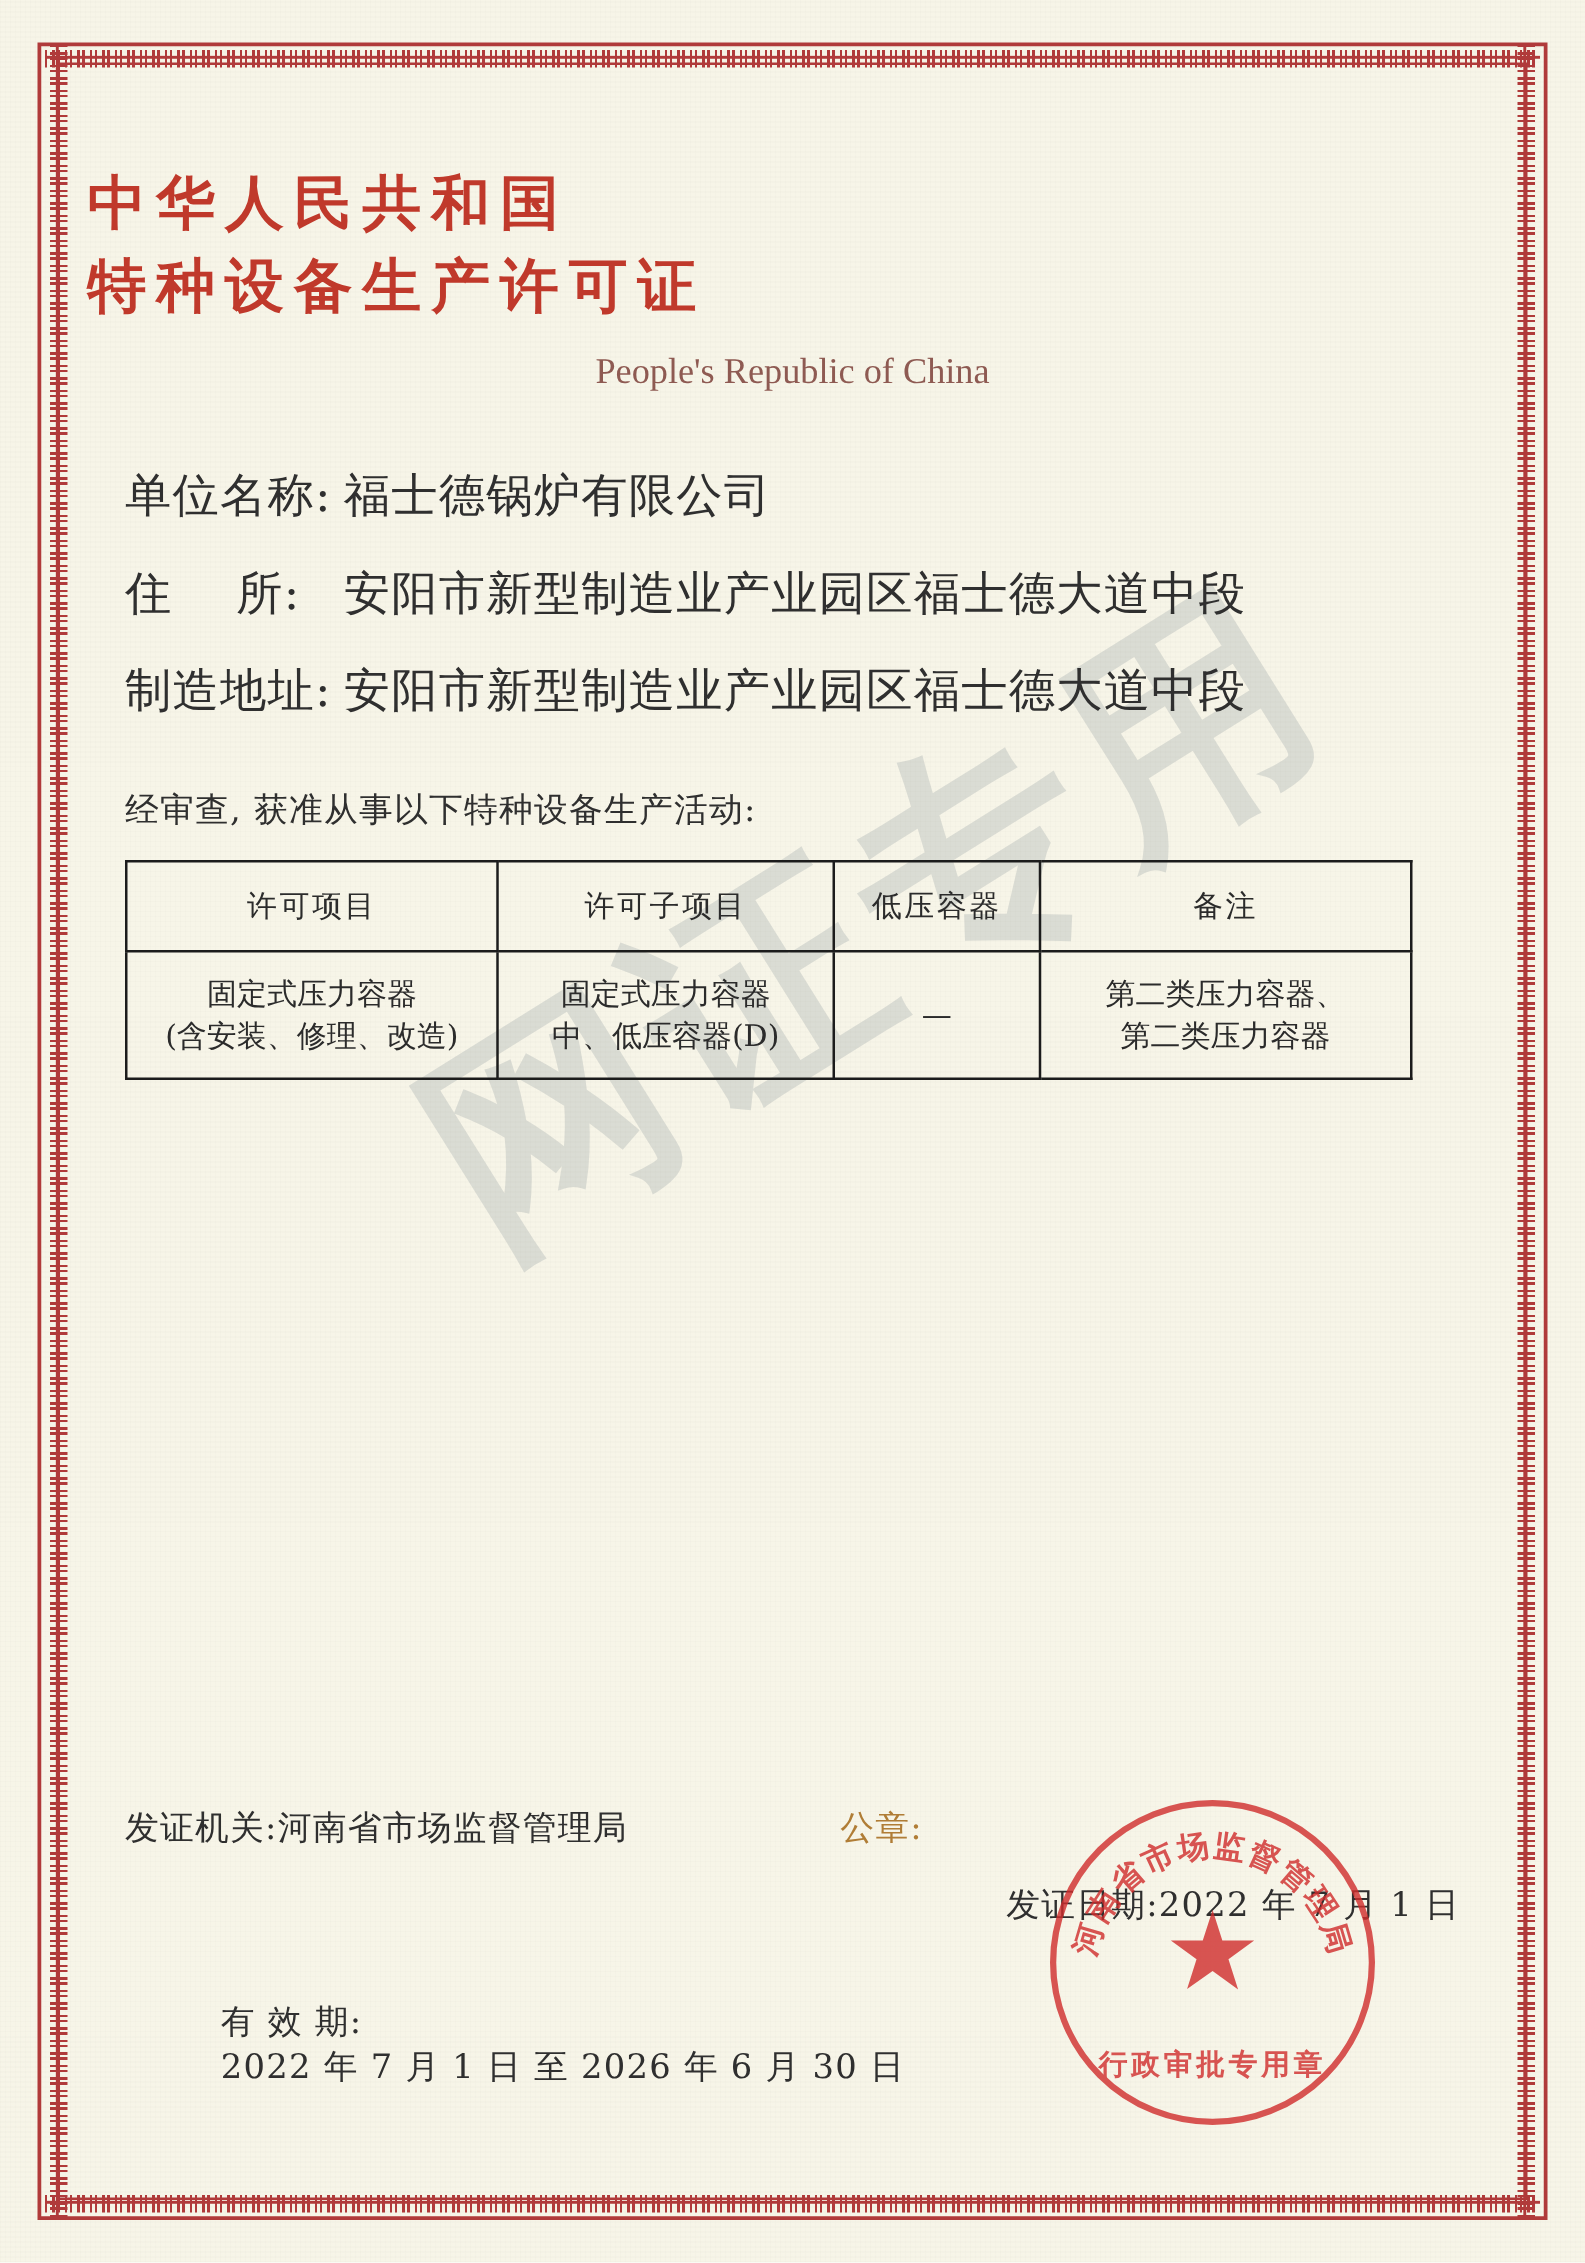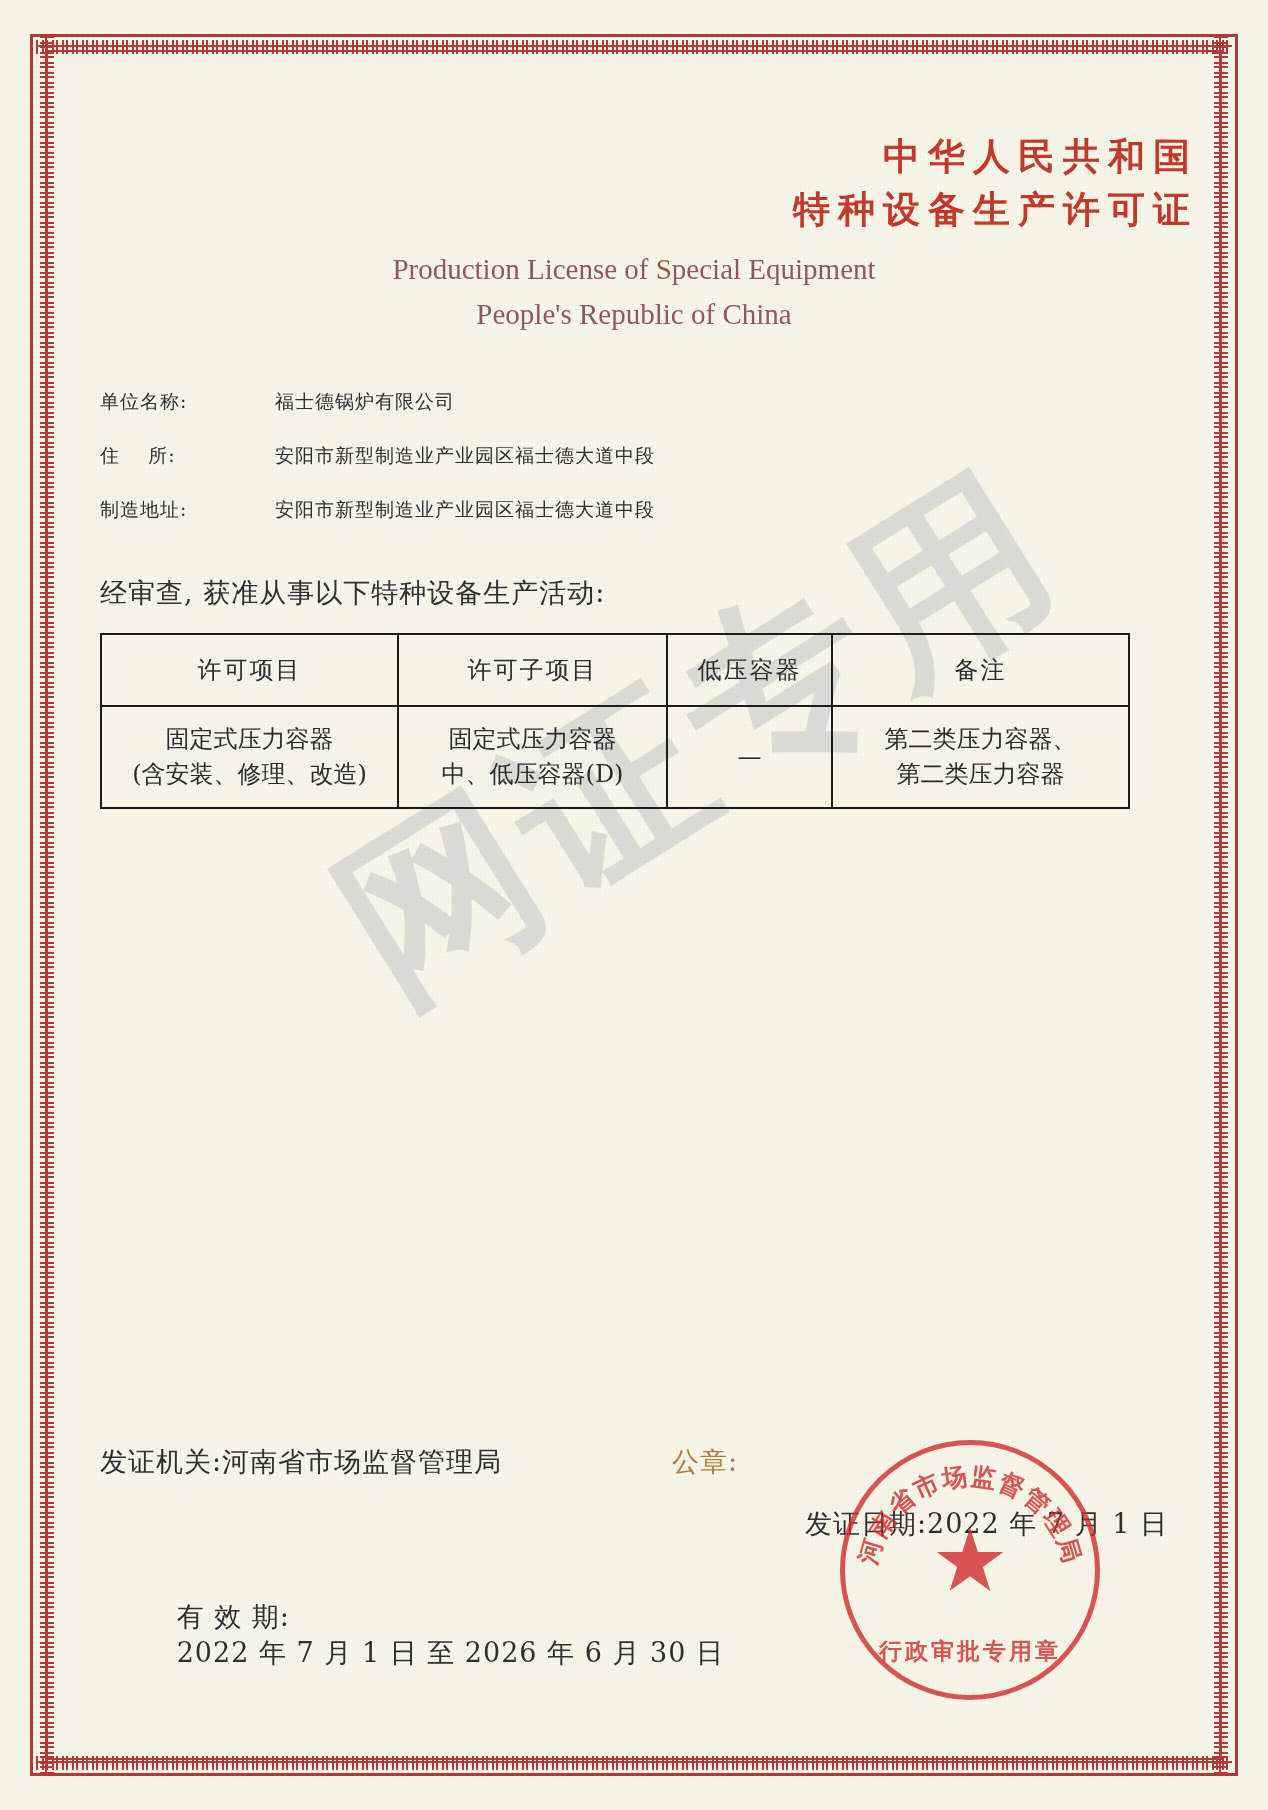--- a/index.html
+++ b/index.html
@@ -86,23 +86,23 @@
   
   .content {
     position: absolute;
     left: 70px;
     top: 80px;
     right: 70px;
     bottom: 70px;
   }
 
   .title-zh {
-    text-align: right;
+    text-align: left;
     color: #c0392b;
-    font-size: 37px;
+    font-size: 47px;
     letter-spacing: 8px;
     font-weight: bold;
     line-height: 1.42;
     margin-top: 50px;
     font-family: "DejaVu Serif", "Liberation Serif", serif;
   }
   .title-zh .line2 { letter-spacing: 8px; }
 
   .title-en {
     text-align: center;
@@ -128,21 +128,21 @@
     letter-spacing: 1px;
   }
 
   .fields {
     margin-top: 52px;
     padding-left: 30px;
   }
   .field-row {
     display: flex;
     align-items: baseline;
-    font-size: 19px;
+    font-size: 37px;
     color: #2f2f2f;
     margin-bottom: 28px;
     letter-spacing: 1px;
   }
   .field-label {
     width: 175px;
     flex: 0 0 175px;
     white-space: pre;
   }
   .field-value { letter-spacing: 1px; }
@@ -284,21 +284,20 @@
   <div class="watermark">网证专用</div>
 
   <div class="content">
 
     <div class="title-zh">
       <div class="line1">中华人民共和国</div>
       <div class="line2">特种设备生产许可证</div>
     </div>
 
     <div class="title-en">
-      <div>Production License of Special Equipment</div>
       <div>People's Republic of China</div>
     </div>
 
 
     <div class="fields">
       <div class="field-row">
         <span class="field-label">单位名称:</span>
         <span class="field-value">福士德锅炉有限公司</span>
       </div>
       <div class="field-row">

